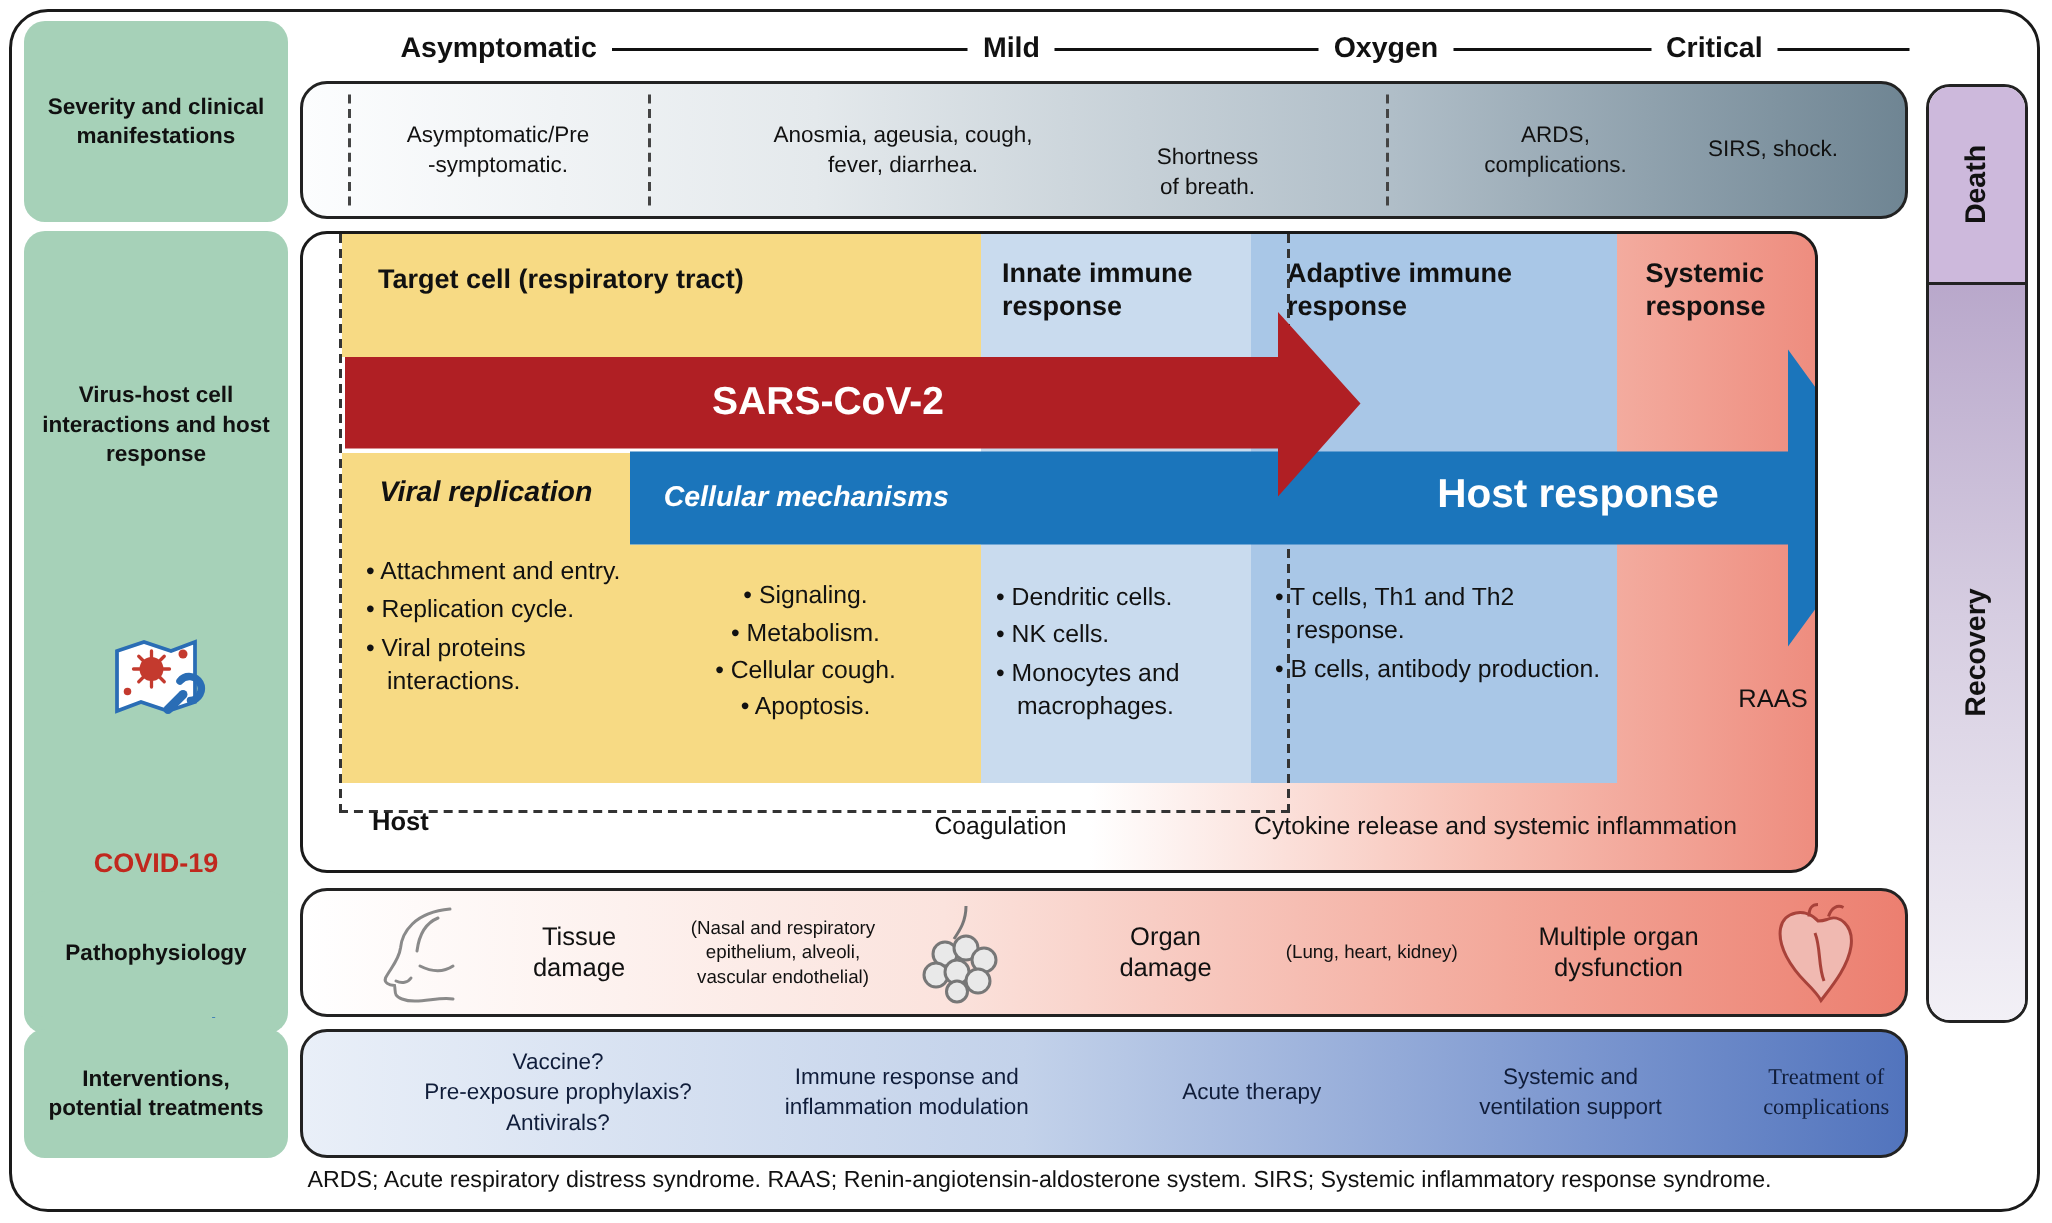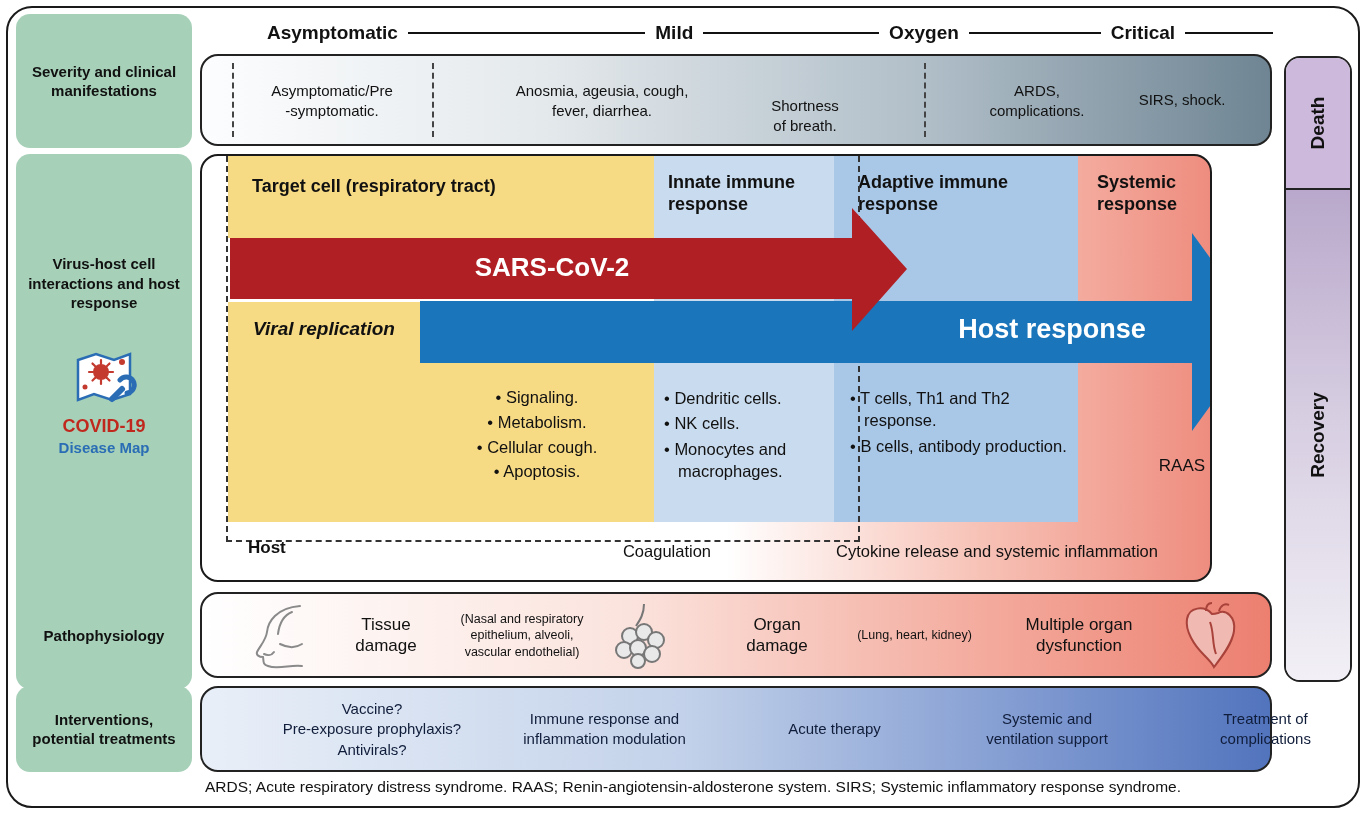--- a/index.html
+++ b/index.html
@@ -56,21 +56,21 @@
 <body>
 
 <div id="stage">
 
   <div class="abs frame"></div>
 
   <div class="abs green" style="left:16px;top:14px;width:176px;height:134px;">
     <span>Severity and clinical manifestations</span>
   </div>
 
-  <div class="abs green" style="left:16px;top:154px;width:176px;height:535px;flex-direction:column;justify-content:flex-start;padding-top:100px;">
+  <div class="abs green" style="left:16px;top:154px;width:176px;height:535px;flex-direction:column;justify-content:space-between;padding-top:100px;">
     <span>Virus-host cell interactions and host response</span>
 
     <svg width="66" height="58" viewBox="0 0 66 58" style="margin-top:36px;">
       <path d="M7 11 L25 5 L43 11 L59 5 L59 45 L41 51 L23 45 L7 51 Z" fill="#ffffff" stroke="#2a6db5" stroke-width="2.5"></path>
       <g stroke="#c43a2e" stroke-width="2.2" stroke-linecap="round">
         <circle cx="30" cy="23" r="8" fill="#c43a2e" stroke="none"></circle>
         <line x1="30" y1="11" x2="30" y2="15"></line>
           <line x1="30" y1="31" x2="30" y2="35"></line>
         <line x1="18" y1="23" x2="22" y2="23"></line>
           <line x1="38" y1="23" x2="42" y2="23"></line>
@@ -146,39 +146,45 @@
       <span class="bhead">Adaptive immune
 response</span>
     </div>
     <div class="block" style="left:895px;top:16px;width:165px;">
       <span class="bhead">Systemic
 response</span>
     </div>
 
     <div class="block" style="left:26px;top:146px;width:192px;height:220px;background:#f7da84;">
       <div style="margin-top:16px;text-align:center;font-weight:bold;font-style:italic;font-size:19px;">Viral replication</div>
+      <ul class="blist" style="margin:30px 6px 0 16px;">
+        <li>Attachment and entry.</li>
+        <li>Replication cycle.</li>
+        <li>Viral proteins interactions.</li>
+      </ul>
     </div>
 
     <div class="block" style="left:218px;top:207px;width:234px;height:159px;background:#f7da84;">
       <ul class="blist-center" style="margin-top:22px;">
         <li>Signaling.</li>
         <li>Metabolism.</li>
         <li>Cellular cough.</li>
         <li>Apoptosis.</li>
       </ul>
     </div>
 
     <div class="dashrect" style="left:24px;top:0;width:630px;height:384px;"></div>
 
     <svg class="abs" style="left:0;top:0;z-index:4;pointer-events:none;" width="1072" height="428" viewBox="0 0 1072 428">
       <polygon points="218,145 990,145 990,77 1062,176 990,275 990,207 218,207" fill="#1b75bb"></polygon>
       <polygon points="28,82 650,82 650,52 705,113 650,175 650,143 28,143" fill="#b01f24"></polygon>
     </svg>
 
     <div class="arrowtxt" style="left:180px;top:96px;width:340px;font-weight:bold;font-size:26px;">SARS-CoV-2</div>
+    <div class="arrowtxt" style="left:228px;top:165px;width:215px;font-weight:bold;font-style:italic;font-size:19px;">Cellular mechanisms</div>
     <div class="arrowtxt" style="left:705px;top:158px;width:290px;font-weight:bold;font-size:27px;">Host response</div>
 
     <ul class="blist" style="position:absolute;left:462px;top:228px;width:168px;z-index:5;">
       <li>Dendritic cells.</li>
       <li>NK cells.</li>
       <li>Monocytes and macrophages.</li>
     </ul>
     <ul class="blist" style="position:absolute;left:648px;top:228px;width:222px;z-index:5;">
       <li>T cells, Th1 and Th2 response.</li>
       <li>B cells, antibody production.</li>
@@ -233,19 +239,19 @@
 
   <div class="abs ibar" style="left:200px;top:686px;width:1072px;height:86px;">
     <div class="iv" style="left:30px;width:280px;">Vaccine?
 Pre-exposure prophylaxis?
 Antivirals?</div>
     <div class="iv" style="left:290px;width:225px;">Immune response and
 inflammation modulation</div>
     <div class="iv" style="left:540px;width:185px;">Acute therapy</div>
     <div class="iv" style="left:740px;width:210px;">Systemic and
 ventilation support</div>
-    <div class="iv" style="left:971px;width:185px;">Treatment of
+    <div class="iv" style="left:923px;width:185px;font-family:Liberation Serif, serif;">Treatment of
 complications</div>
   </div>
 
   <div class="abs caption" style="left:205px;top:778px;width:1160px;">ARDS; Acute respiratory distress syndrome. RAAS; Renin-angiotensin-aldosterone system. SIRS; Systemic inflammatory response syndrome.</div>
 
 </div>
 
 </body></html>

